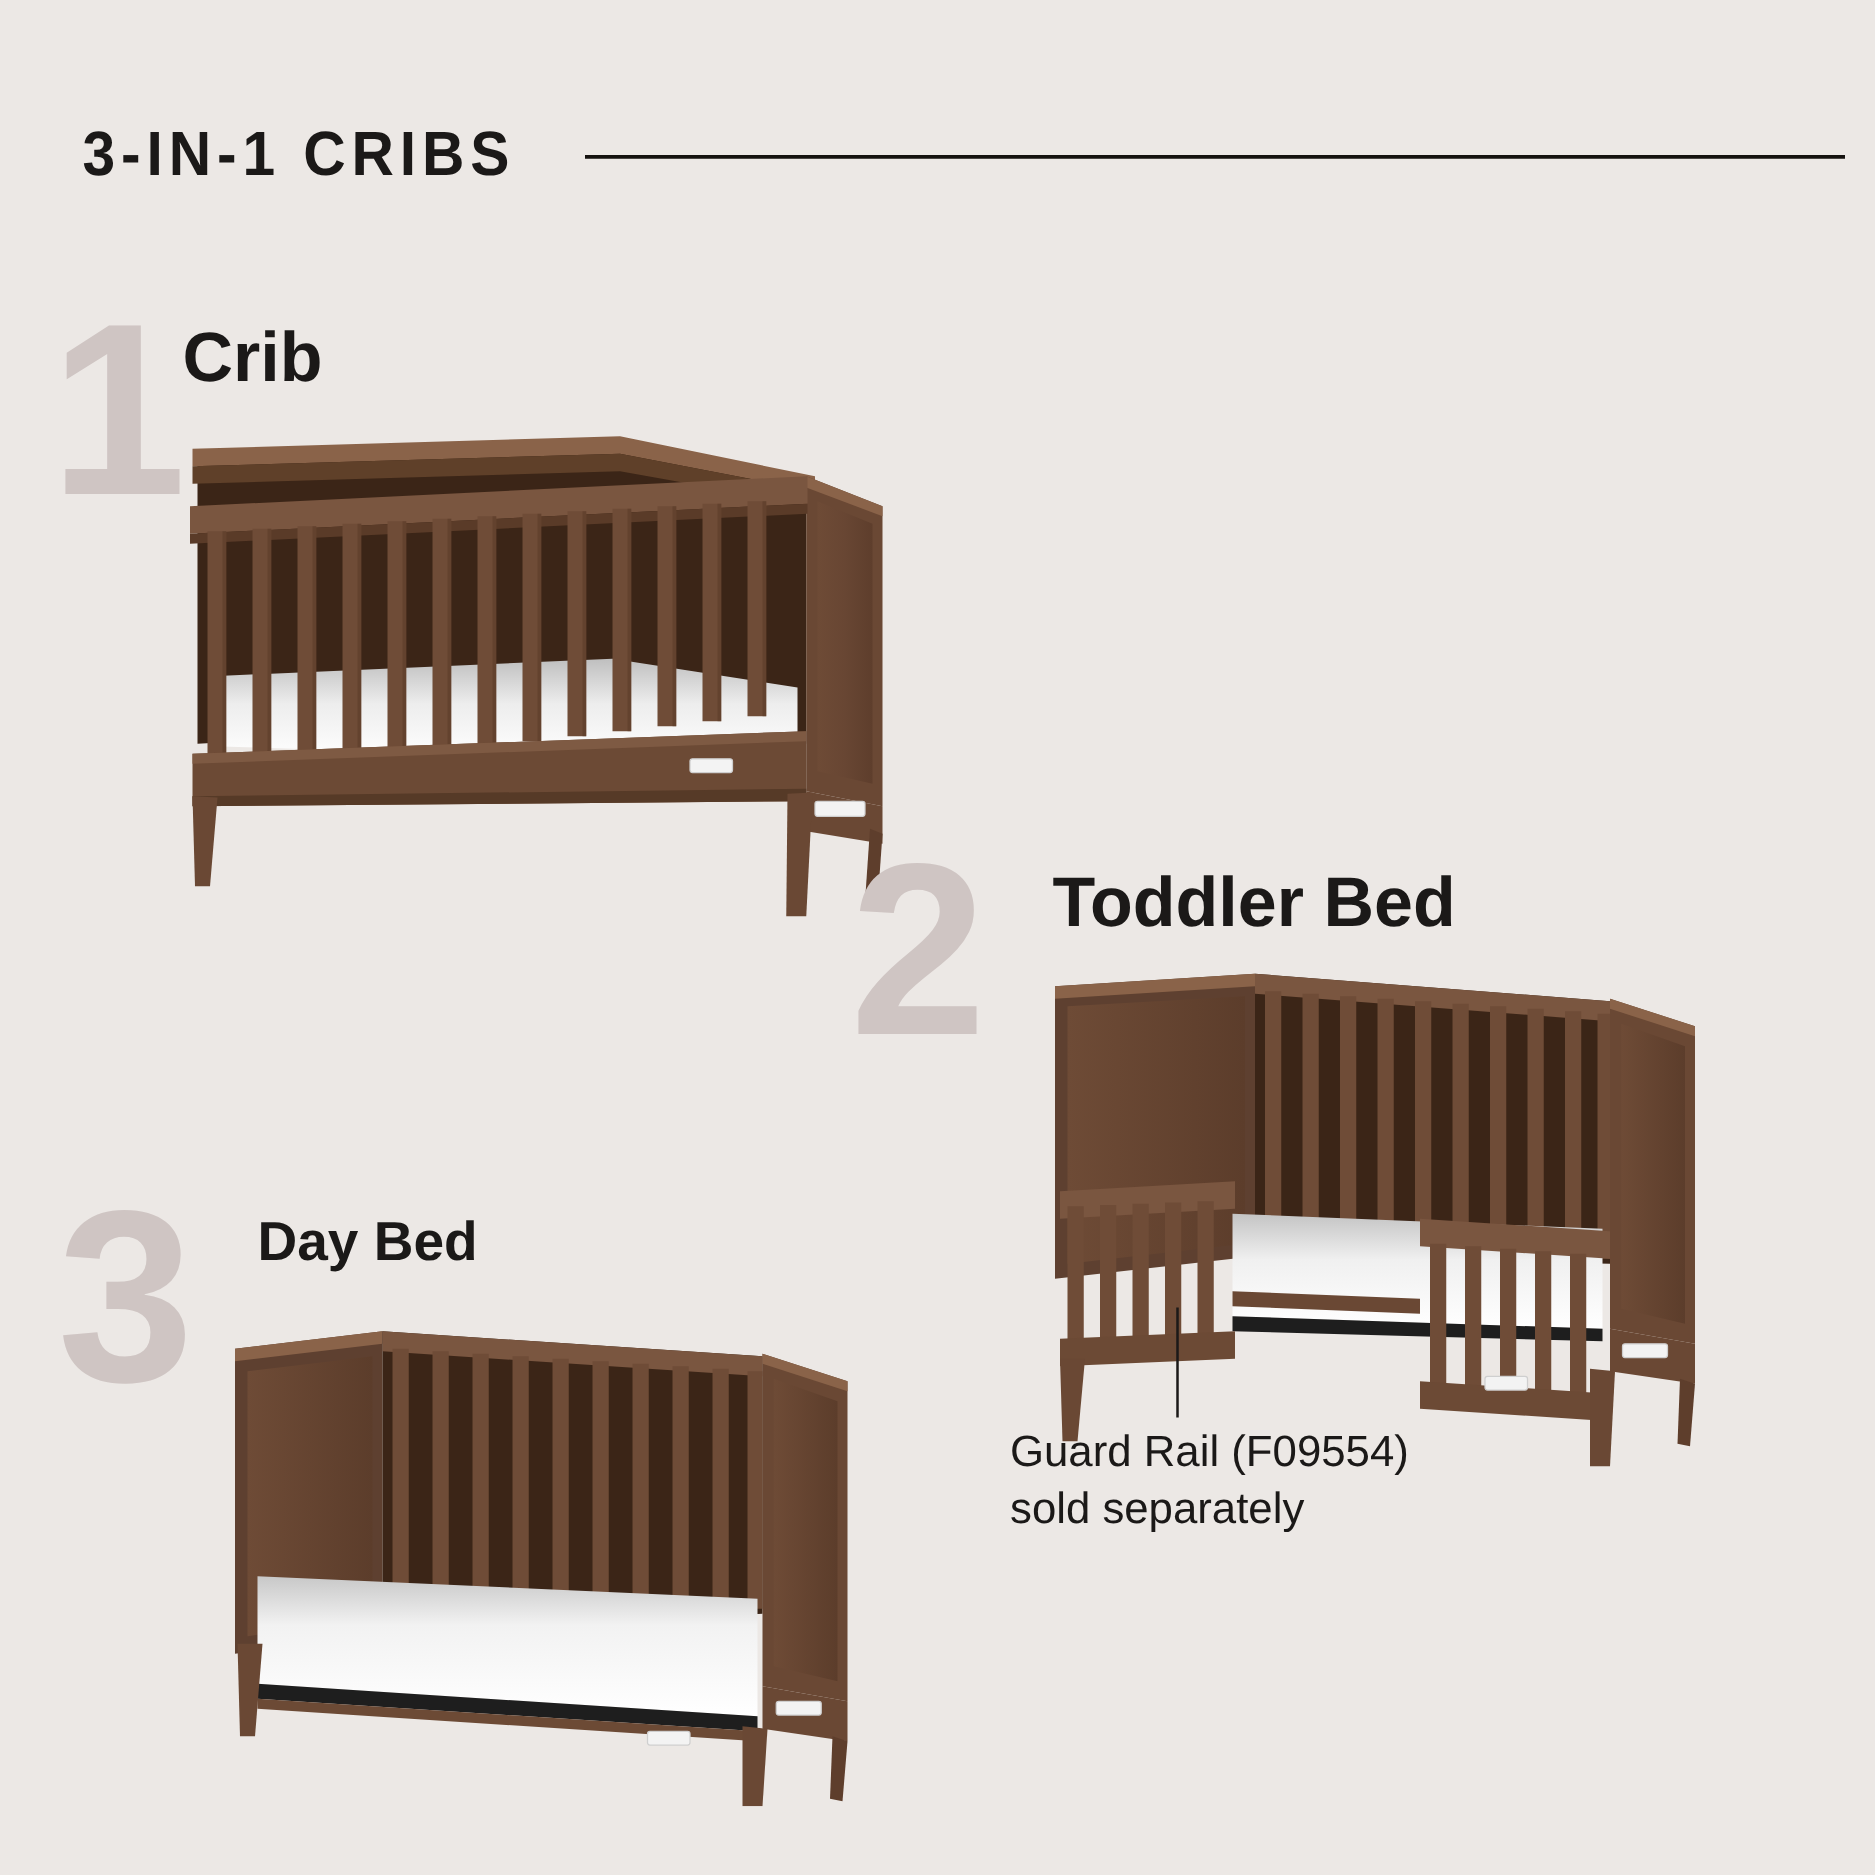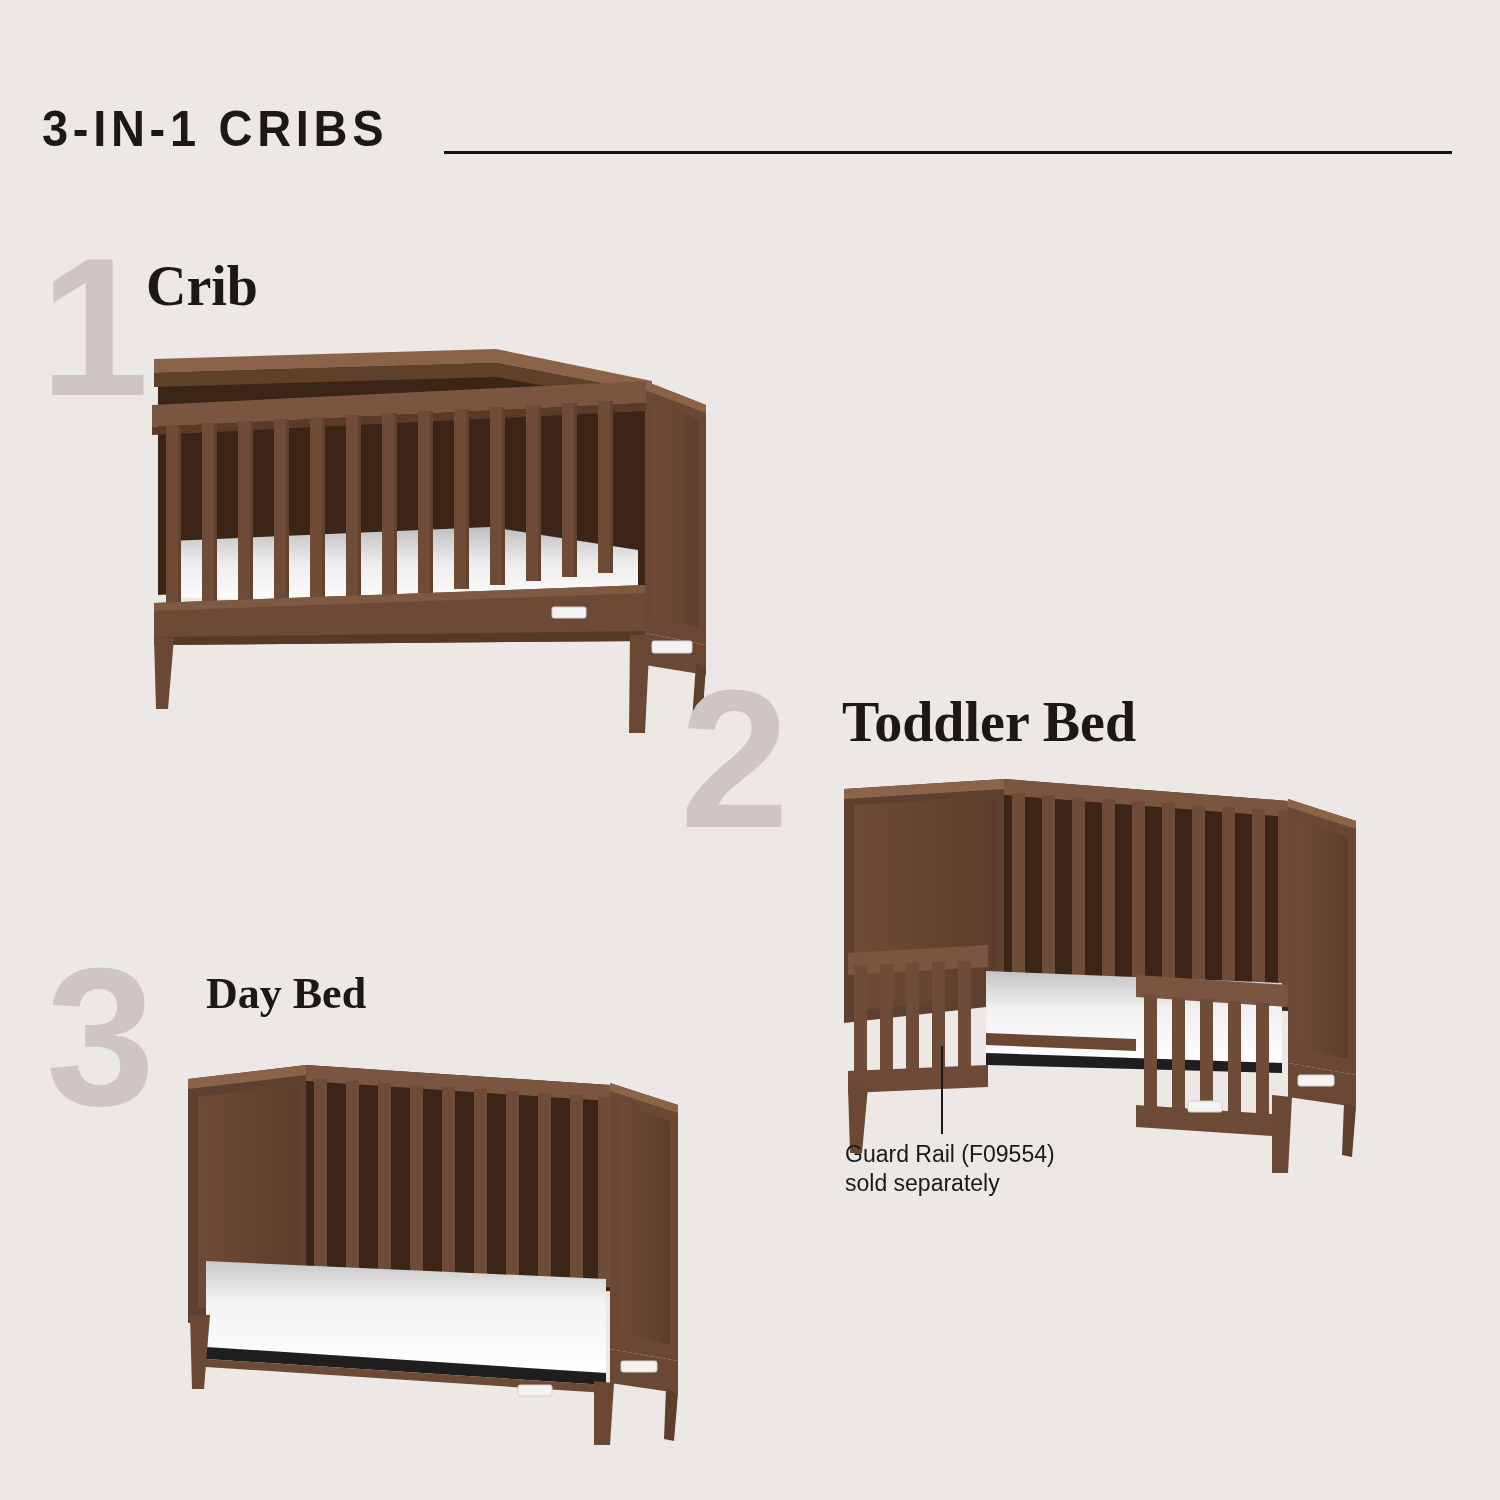--- a/index.html
+++ b/index.html
@@ -6,50 +6,50 @@
   body{
     width:1500px;height:1500px;
     background:#ECE8E5;
     font-family:"Liberation Sans", sans-serif;
     overflow:hidden;
     position:relative;
   }
   .stage{position:absolute;inset:0;}
 
   
-  .header{position:absolute;left:42px;top:92px;width:1410px;height:62px;display:flex;align-items:flex-end;}
+  .header{position:absolute;left:66px;top:92px;width:1410px;height:62px;display:flex;align-items:center;}
   .header-title{
     font-size:50px;font-weight:bold;color:#1B1918;
     letter-spacing:5px;white-space:nowrap;line-height:1;
     font-family:"Liberation Sans", sans-serif;
     transform:scaleX(0.94);transform-origin:left center;
   }
   .header-rule{flex:1;height:3px;background:#15120F;margin-left:34px;margin-top:4px;}
 
   
   .step-num{
     position:absolute;color:#CFC5C3;font-weight:bold;line-height:0.78;
     font-family:"Liberation Sans", sans-serif;user-select:none;
   }
   .step-label{
     position:absolute;color:#1B1918;font-weight:bold;line-height:1;
-    font-family:Liberation Serif, serif;white-space:nowrap;
+    font-family:Liberation Sans, sans-serif;white-space:nowrap;
   }
 
   #num-1{left:40px;top:252px;font-size:196px;letter-spacing:-4px;}
   #label-1{left:146px;top:258px;font-size:56px;}
 
   #num-2{left:680px;top:684px;font-size:196px;letter-spacing:-4px;}
   #label-2{left:842px;top:694px;font-size:56px;}
 
   #num-3{left:46px;top:962px;font-size:196px;letter-spacing:-4px;}
   #label-3{left:206px;top:972px;font-size:44px;}
 
   
-  .annot{position:absolute;left:845px;top:1140px;color:#1B1918;font-size:23px;line-height:1.28;white-space:pre-line;}
+  .annot{position:absolute;left:808px;top:1140px;color:#1B1918;font-size:35px;line-height:1.28;white-space:pre-line;}
   .leader{position:absolute;left:941px;top:1046px;width:2px;height:88px;background:#1B1918;}
 
   
   .art{position:absolute;}
   #art-crib{left:140px;top:345px;width:570px;height:390px;}
   #art-toddler{left:836px;top:775px;width:592px;height:400px;}
   #art-daybed{left:178px;top:1055px;width:570px;height:390px;}
 </style>
 </head>
 <body>

